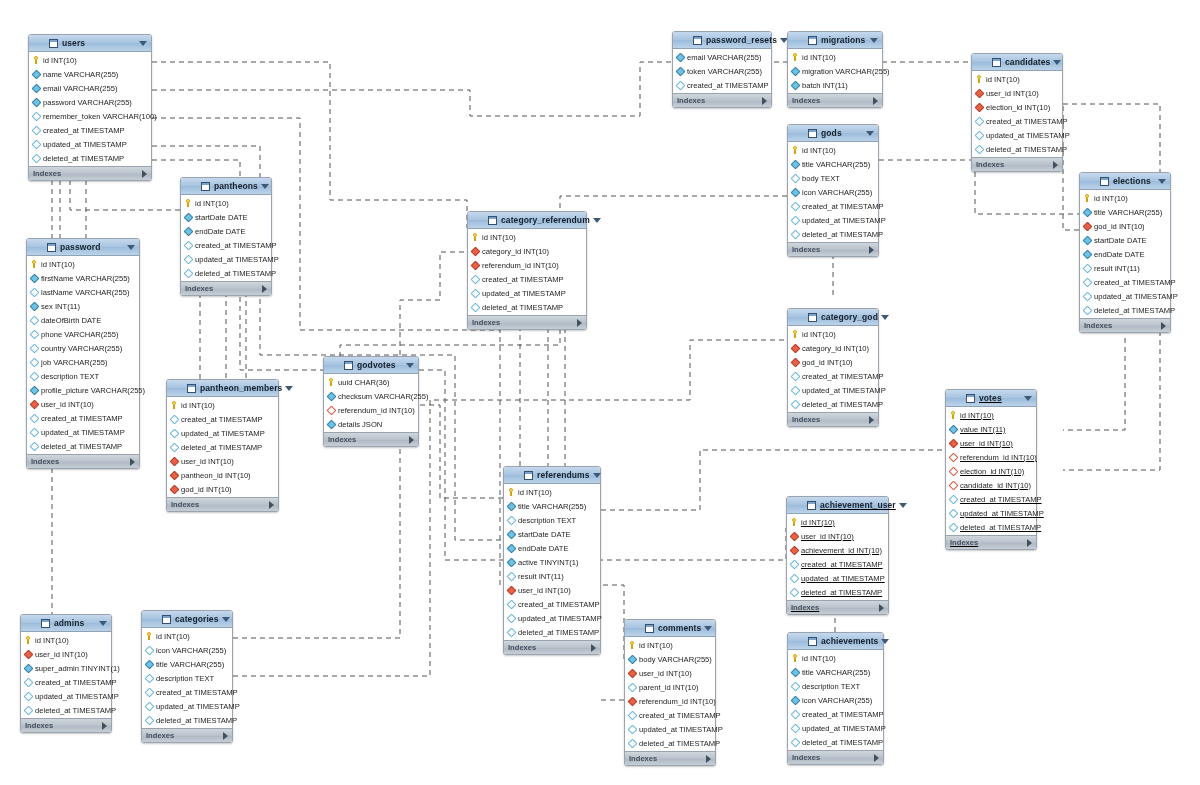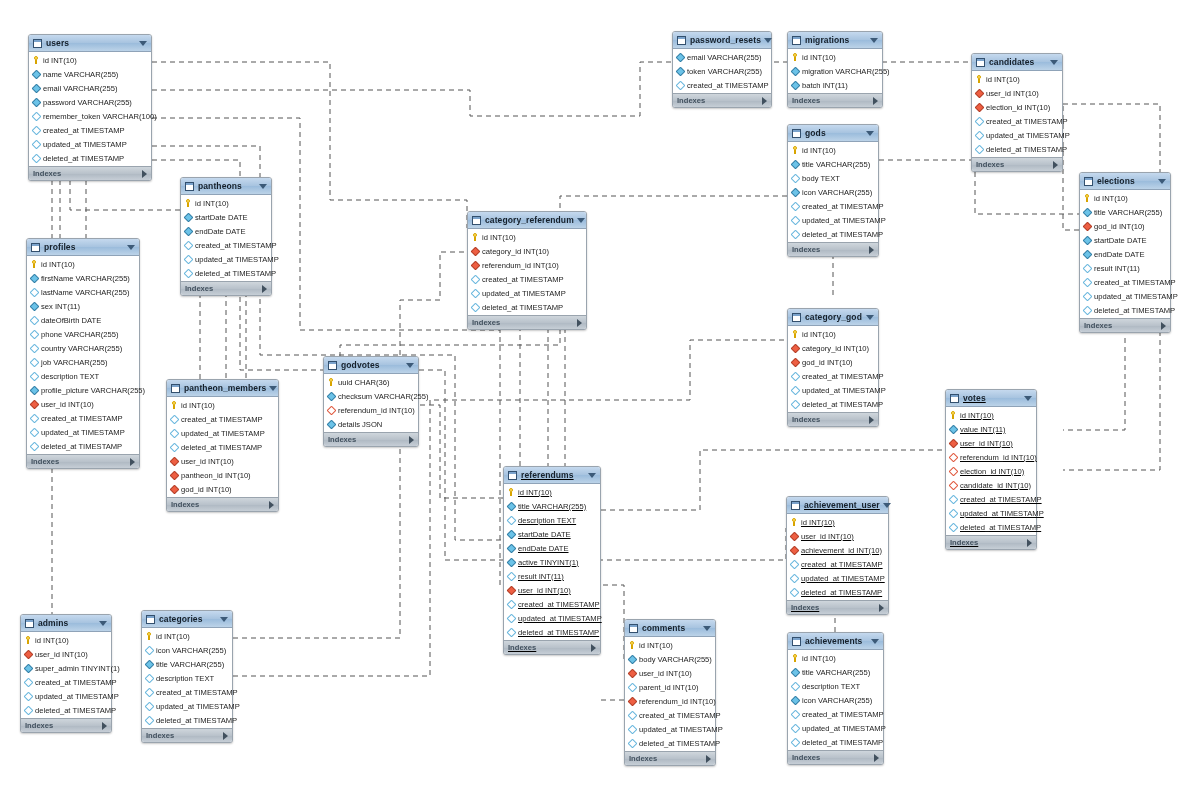--- a/index.html
+++ b/index.html
@@ -33,21 +33,21 @@
     border-radius: 3px;
     box-shadow: 0 1px 2px rgba(0,0,0,0.22);
     overflow: visible;
     z-index: 5;
   }
   .tbl-title {
     box-sizing: border-box;
     height: 17px;
     display: flex;
     align-items: center;
-    padding: 0 4px 0 4px;
+    padding: 0 4px 0 20px;
     background: linear-gradient(to bottom, #c5d9ee 0%, #a8c4e0 48%, #9bbcdc 52%, #bcd3e8 100%);
     border-bottom: 1px solid #8fa3b8;
     border-radius: 2px 2px 0 0;
   }
   .tbl-icon {
     width: 9px;
     height: 9px;
     box-sizing: border-box;
     border: 1px solid #33506e;
     background: #ffffff;
@@ -282,21 +282,21 @@
           </div>
         </div>
         <div class="tbl-footer">
           <span class="footer-txt">Indexes</span>
           <span class="footer-caret"></span>
         </div>
       </div>
       <div class="table" style="left: 26px; top: 238px; width: 114px;">
         <div class="tbl-title">
           <span class="tbl-icon"></span>
-          <span class="tbl-name">profiles</span>
+          <span class="tbl-name">password</span>
           <span class="tbl-caret"></span>
         </div>
         <div class="cols">
           <div class="col">
             <span class="dot pk"></span>
             <span class="col-txt">id INT(10)</span>
           </div>
           <div class="col">
             <span class="dot nn"></span>
             <span class="col-txt">firstName VARCHAR(255)</span>
@@ -492,21 +492,21 @@
           <div class="col">
             <span class="dot nul"></span>
             <span class="col-txt">deleted_at TIMESTAMP</span>
           </div>
         </div>
         <div class="tbl-footer">
           <span class="footer-txt">Indexes</span>
           <span class="footer-caret"></span>
         </div>
       </div>
-      <div class="table" style="left: 503px; top: 466px; width: 98px; text-decoration: underline;">
+      <div class="table" style="left: 503px; top: 466px; width: 98px;">
         <div class="tbl-title">
           <span class="tbl-icon"></span>
           <span class="tbl-name">referendums</span>
           <span class="tbl-caret"></span>
         </div>
         <div class="cols">
           <div class="col">
             <span class="dot pk"></span>
             <span class="col-txt">id INT(10)</span>
           </div>

